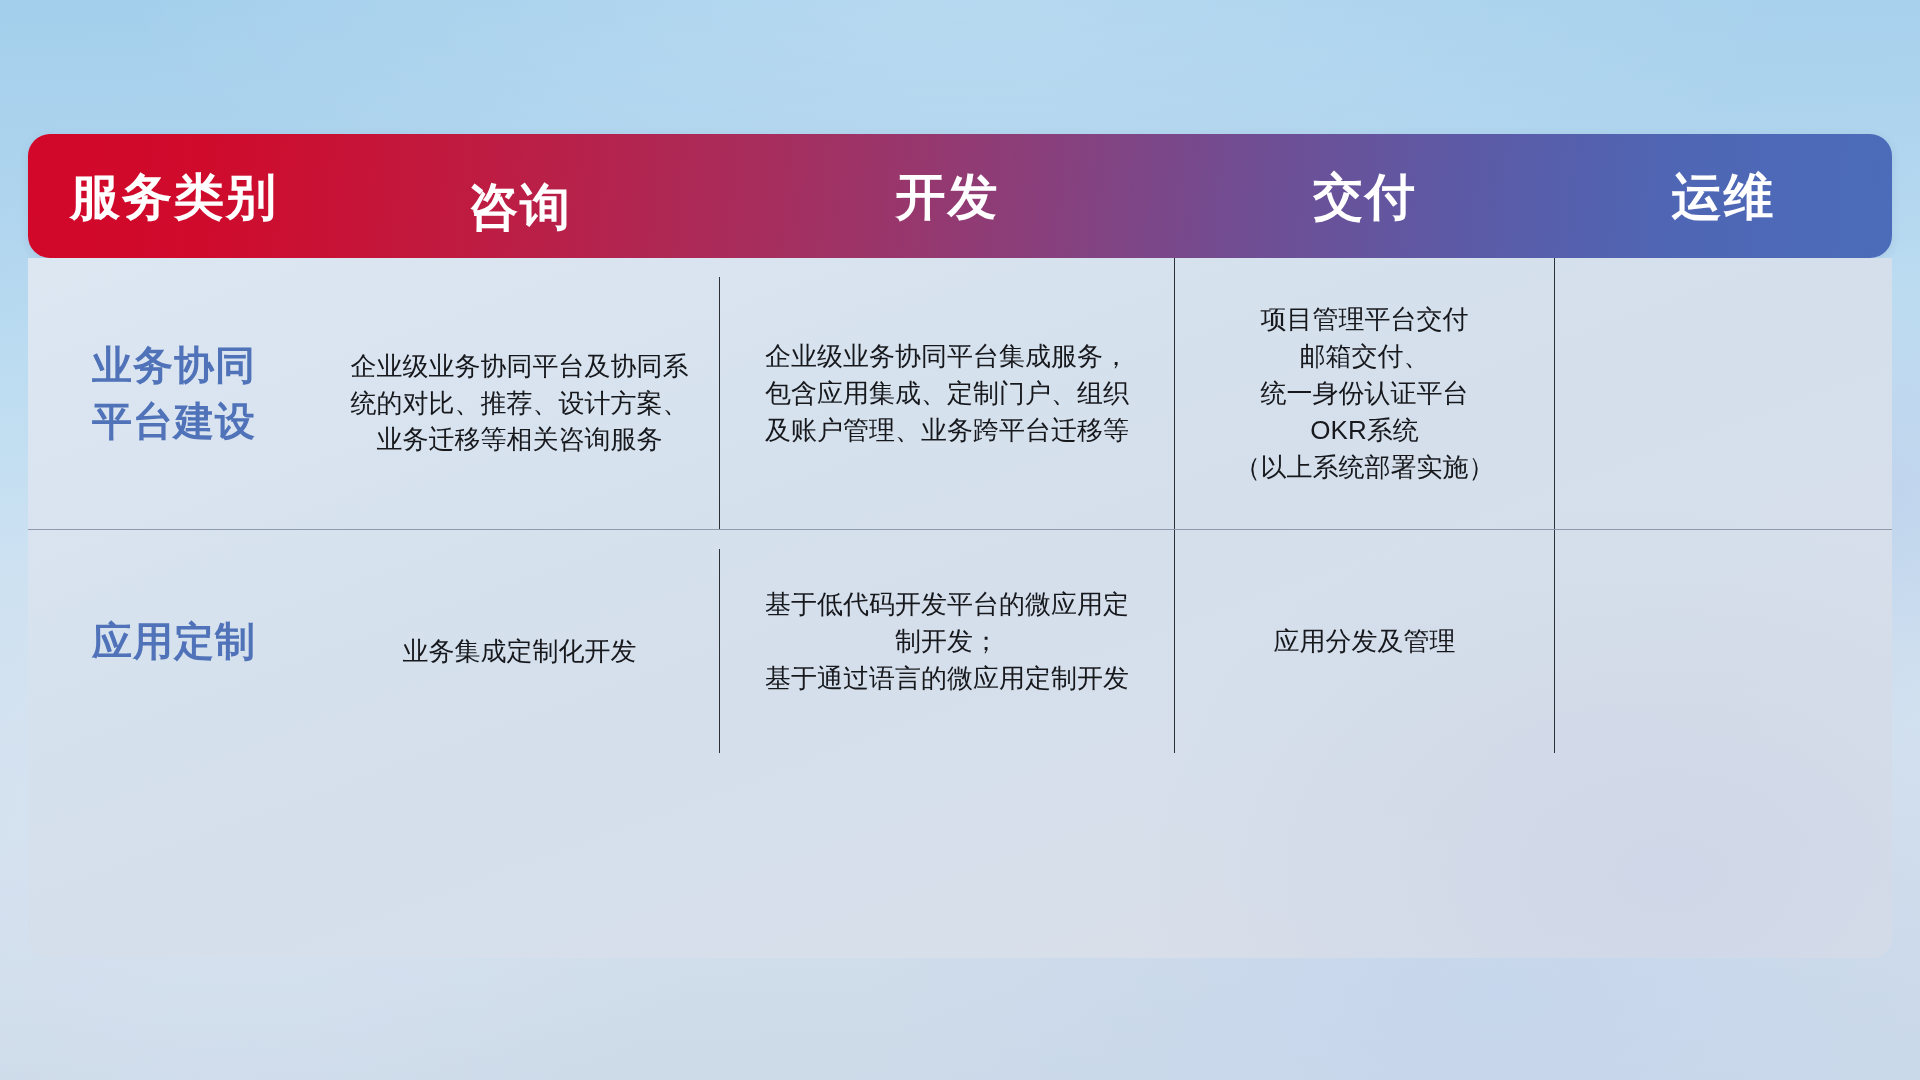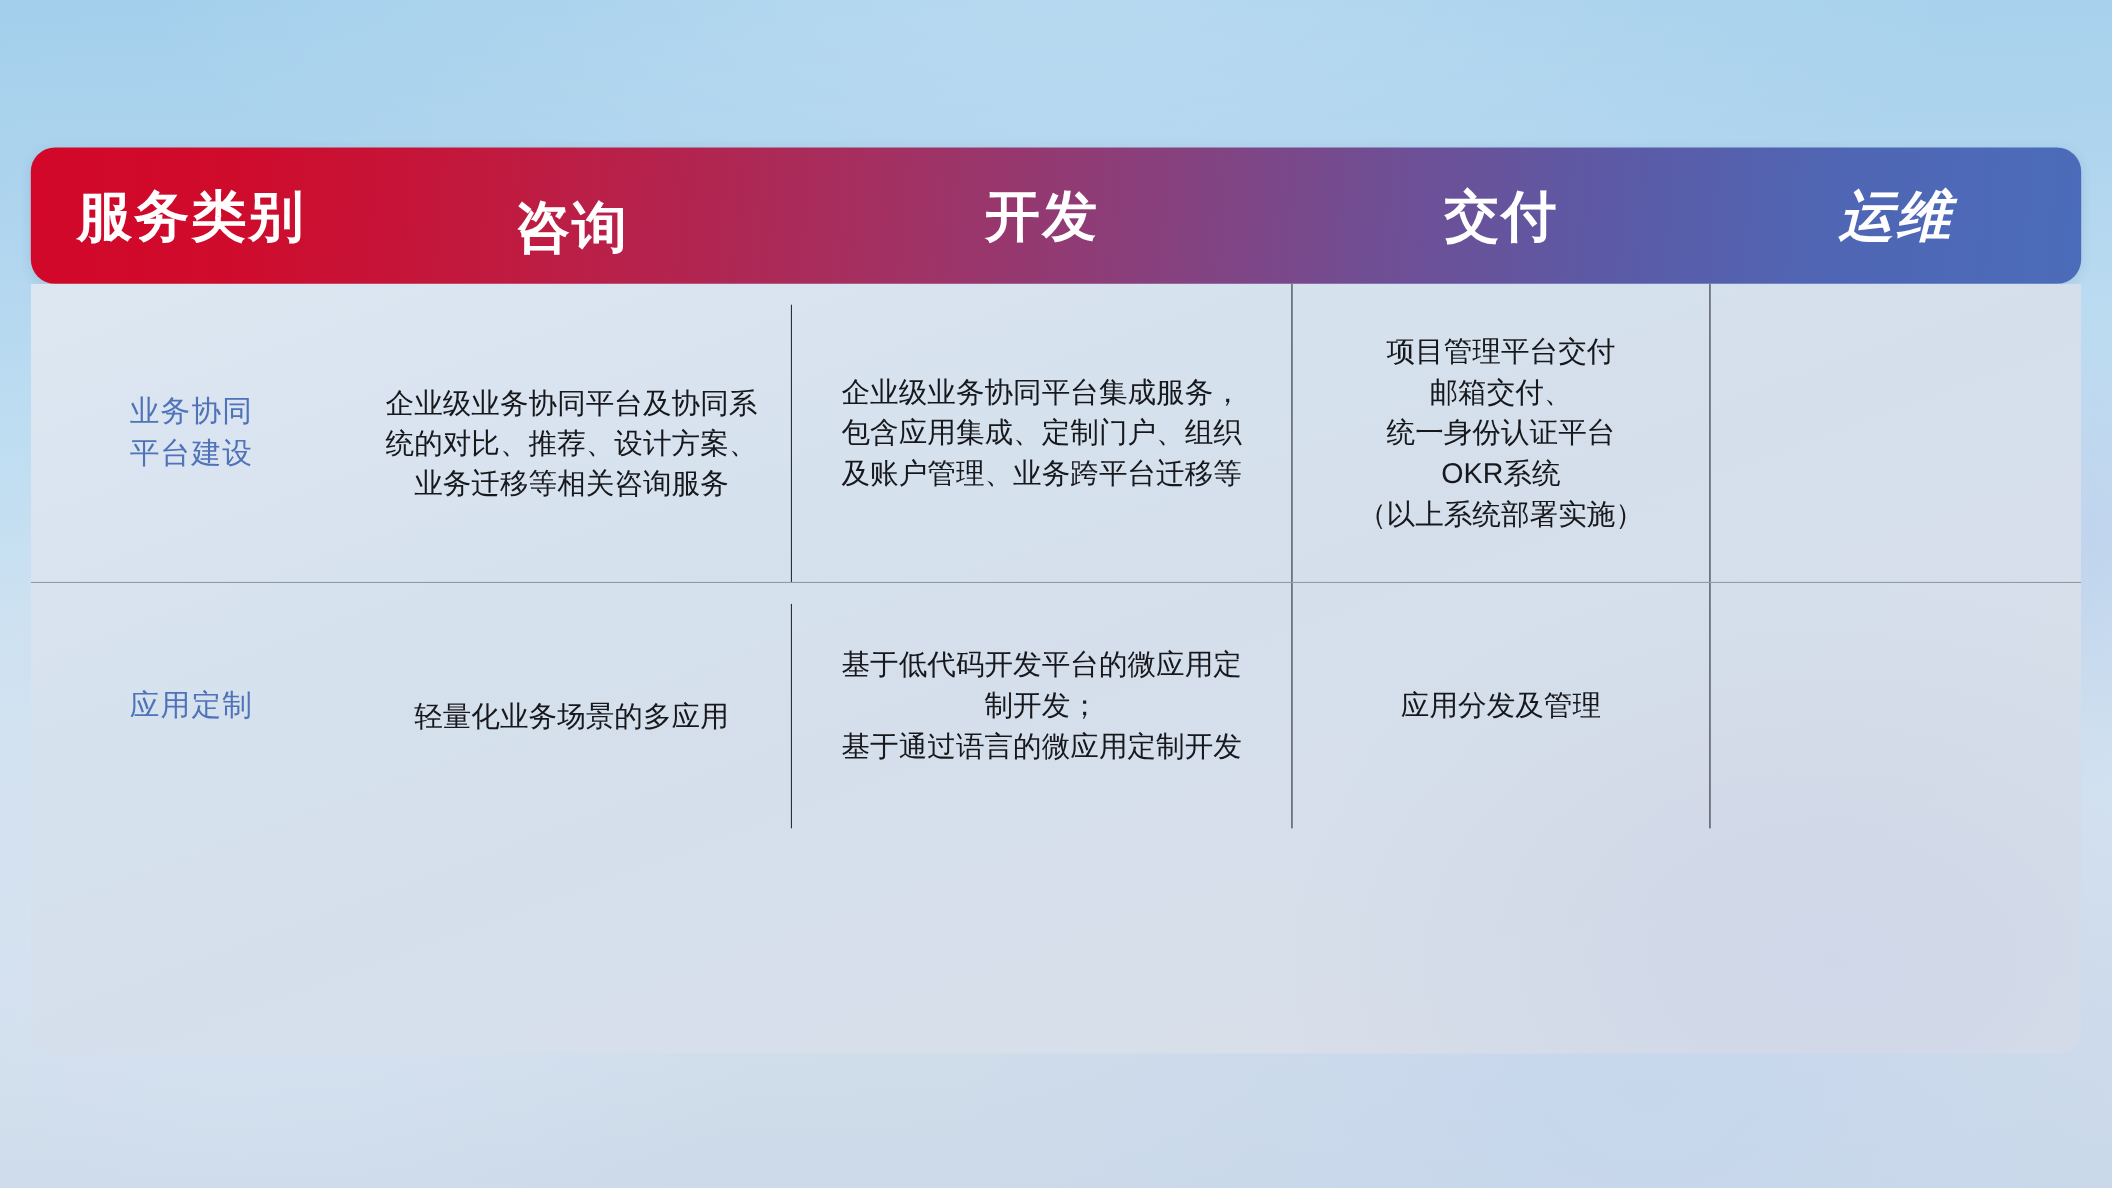--- a/index.html
+++ b/index.html
@@ -126,40 +126,40 @@
     position: relative;
   }
   .cell.no-right { border-right: none; }
 
   
   .cell.cat { border-right: none; }
   .cell.consult { border-right: 1.6px solid #2b2f36; }
 
   .cat-label {
     color: #4f72b8;
-    font-size: 27px;
-    font-weight: 400;
+    font-size: 40px;
+    font-weight: 700;
     line-height: 1.38;
     letter-spacing: 1px;
     white-space: pre-line;
   }
   .cell-text {
     color: #16181c;
     font-size: 26px;
     line-height: 1.42;
     white-space: pre-line;
     font-weight: 400;
   }
 
   
   .c1 { width: 292px; }
   .c2 { width: 400px; margin-top: 19px; }
   .c3 { width: 455px; }
   .c4 { width: 380px; }
-  .c5 { width: 337px; font-style: italic; }
+  .c5 { width: 337px; }
 
   
   .r1 { height: 272px; }
   .r2 { height: 205px; }
   .r3 { height: 223px; }
 </style>
 </head>
 <body>
 
 <div id="bg-layer"></div>
@@ -200,21 +200,21 @@
 （以上系统部署实施）</span>
       </div>
     </div>
 
 
     <div class="row r3">
       <div class="cell cat c1">
         <span class="cat-label">应用定制</span>
       </div>
       <div class="cell consult c2">
-        <span class="cell-text">轻量化业务场景的多应用</span>
+        <span class="cell-text">业务集成定制化开发</span>
       </div>
       <div class="cell c3">
         <span class="cell-text">基于低代码开发平台的微应用定
 制开发；
 基于通过语言的微应用定制开发</span>
       </div>
       <div class="cell c4">
         <span class="cell-text">应用分发及管理</span>
       </div>
       <div class="cell no-right c5">

